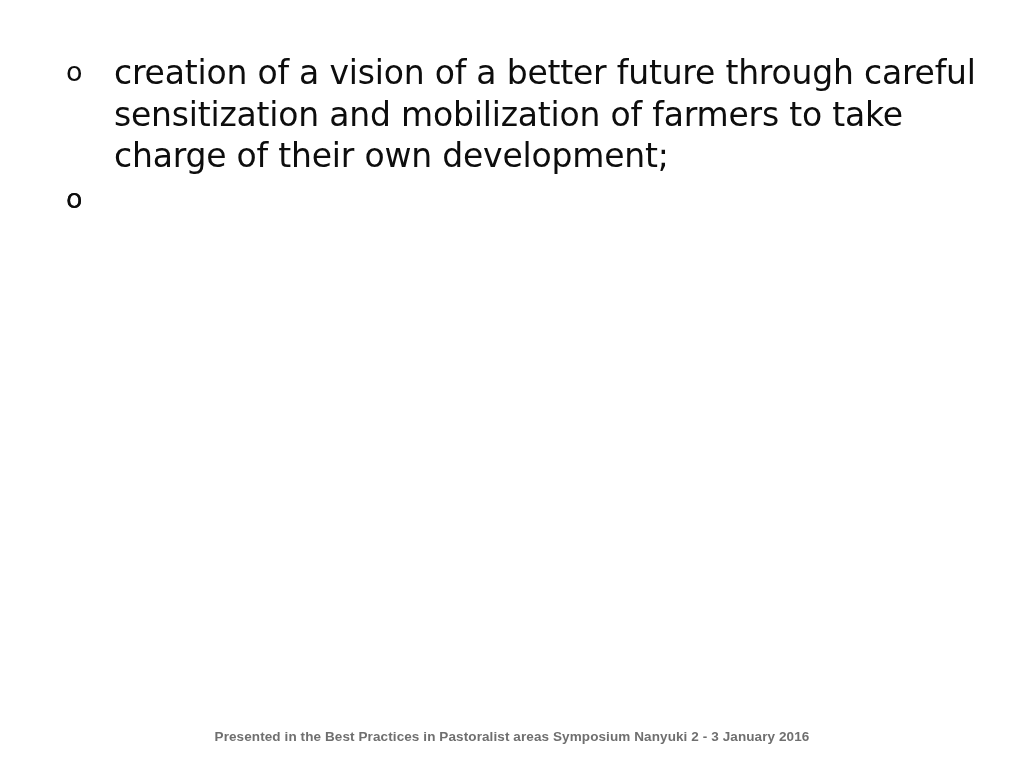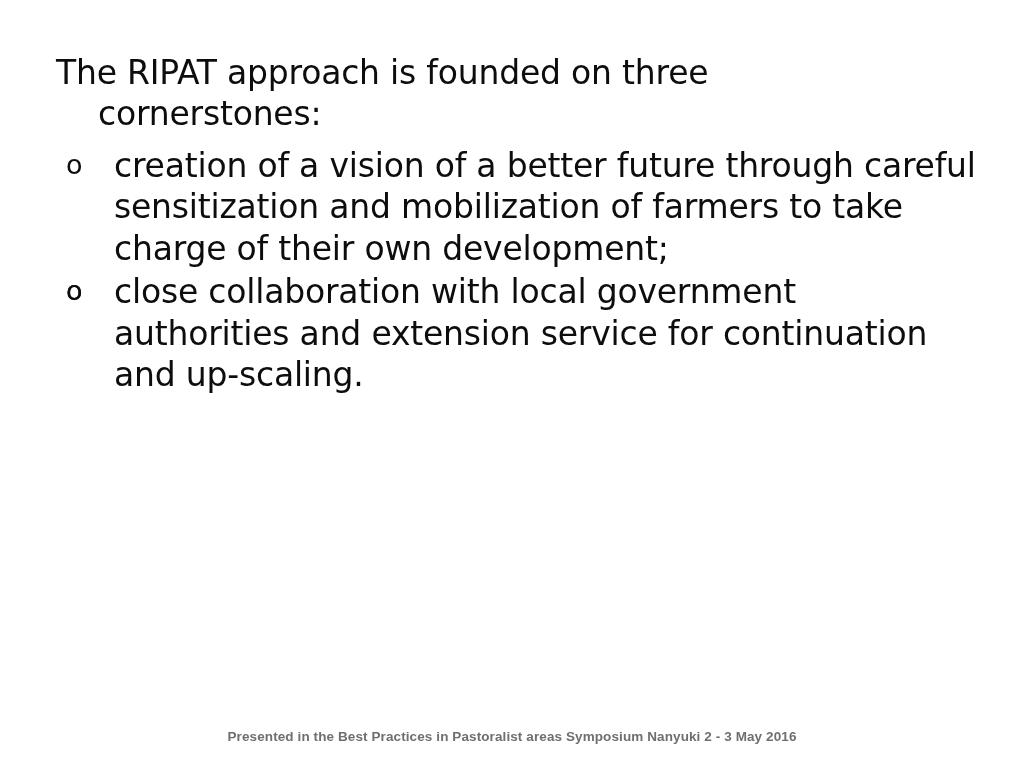--- a/index.html
+++ b/index.html
@@ -73,36 +73,31 @@
     letter-spacing: 0.1px;
   }
 </style>
 </head>
 <body>
 
 <div class="slide">
 
   <div class="content">
 
-    <p class="lead">
-      <span>The RIPAT approach is founded on three</span>
-      <span class="wrap-indent">cornerstones:</span>
-    </p>
 
     <ul class="bullets">
       <li>
         <span class="marker">o</span>
         <span>creation of a vision of a better future through careful sensitization and mobilization of farmers to take charge of their own development;</span>
       </li>
       <li>
         <span class="marker">o</span>
       </li>
       <li>
         <span class="marker">o</span>
-        <span>close collaboration with local government authorities  and extension service for continuation and up-scaling.</span>
       </li>
     </ul>
 
   </div>
 
-  <div class="footer">Presented in the Best Practices in Pastoralist areas Symposium Nanyuki 2 - 3 May 2016</div>
+  <div class="footer">Presented in the Best Practices in Pastoralist areas Symposium Nanyuki 2 - 3 January 2016</div>
 
 </div>
 
 </body></html>

